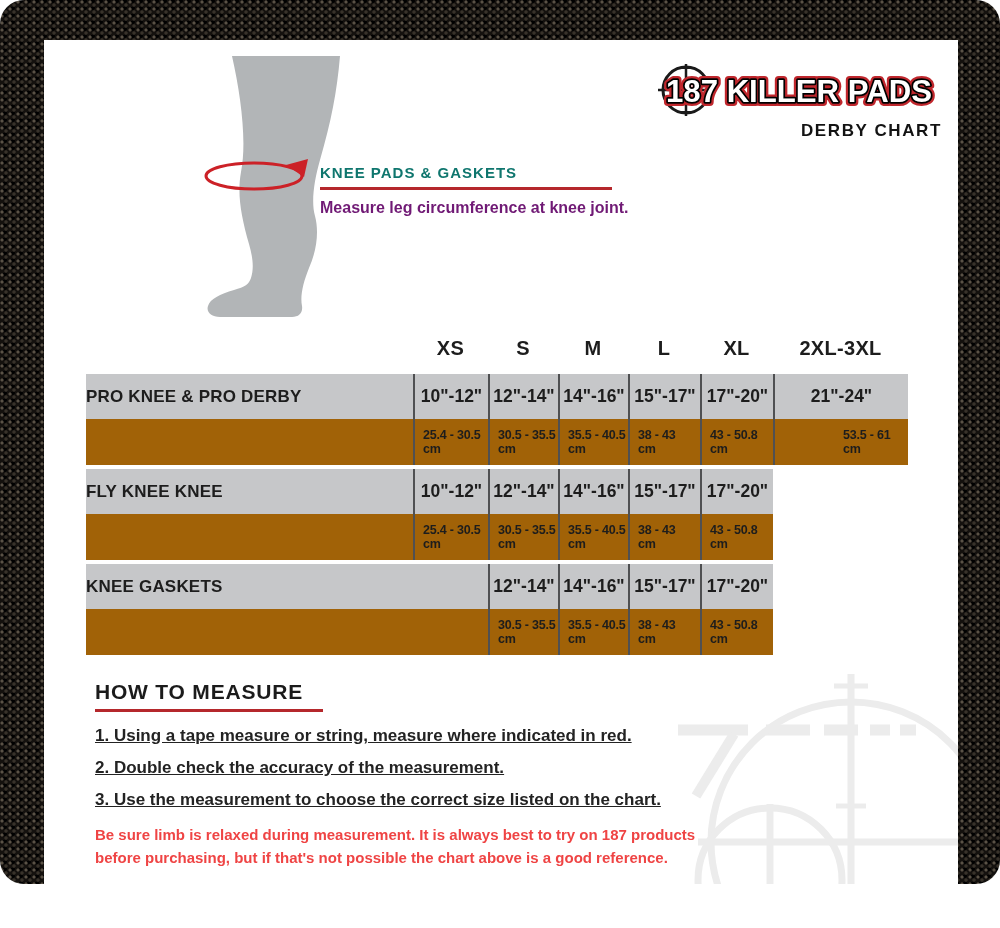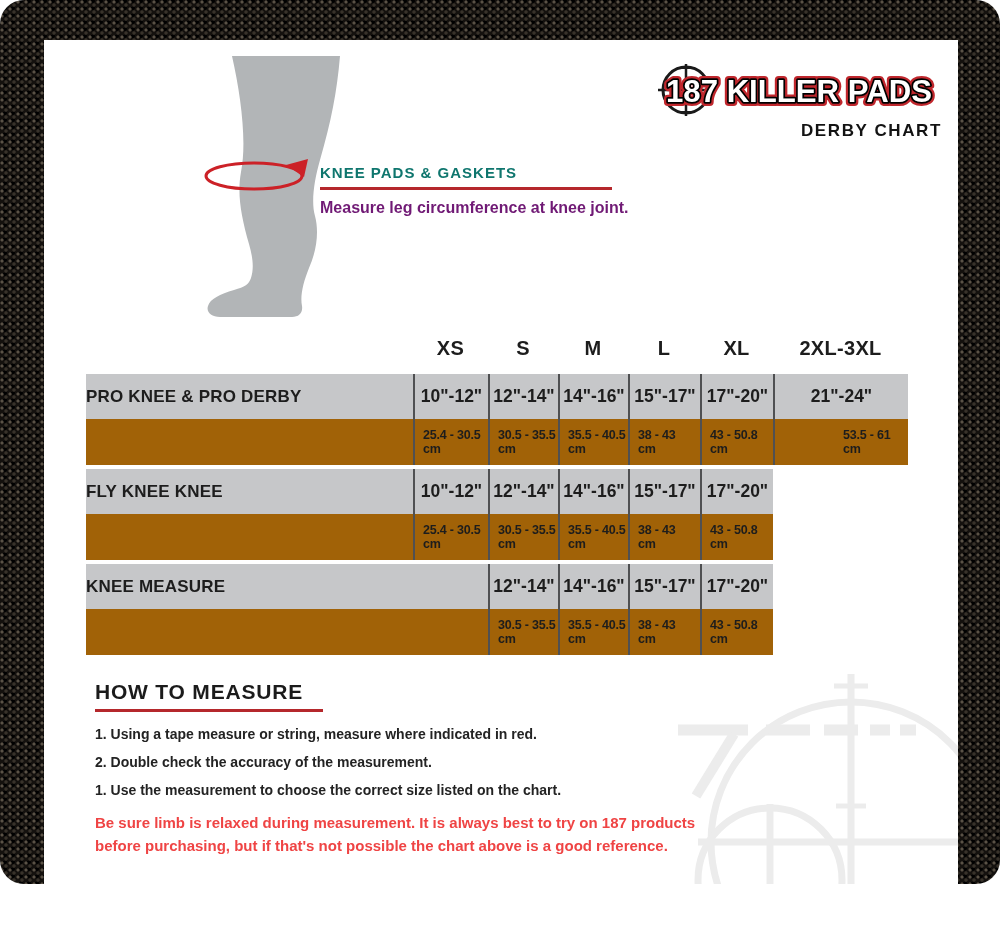--- a/index.html
+++ b/index.html
@@ -47,21 +47,21 @@
   .span2 { grid-column:span 2; }
   .val { justify-content:center; font-size:17.5px; font-weight:bold; }
   .b { border-left:2px solid #4f5052; }
   .cmv { flex-direction:column; align-items:flex-start; justify-content:center;
          padding-left:8px; font-size:12.5px; font-weight:bold; line-height:1.15; letter-spacing:-0.2px; }
   .cmv.wide { padding-left:68px; }
   
   .howto { position:absolute; left:51px; top:640px; width:625px; }
   .howto-title { font-size:21px; font-weight:bold; letter-spacing:0.8px; color:#1b1b1b; }
   .howto-underline { width:228px; height:3px; background:#b5282c; margin-top:5px; margin-bottom:14px; }
-  .step { font-size:14px; font-weight:bold; color:#232323; margin-bottom:12px; }
+  .step { font-size:17px; font-weight:bold; color:#232323; margin-bottom:12px;text-decoration:underline; }
   .note { font-size:15px; font-weight:bold; color:#ef4444; line-height:1.5; margin-top:14px; width:605px; }
 </style>
 </head>
 <body>
 
 <div class="frame">
   <div class="card">
 
     <svg class="watermark" width="340" height="280" viewBox="0 0 340 280">
       <g stroke="#ececec" fill="none">
@@ -198,21 +198,21 @@
         <div class="cell cmv b">
             <div>43 - 50.8</div>
             <div>cm</div>
           </div>
         <div class="cell blank"></div>
       </div>
 
       <div class="gap"></div>
 
       <div class="trow grayrow">
-        <div class="cell rlabel span2">KNEE MEASURE</div>
+        <div class="cell rlabel span2">KNEE GASKETS</div>
         <div class="cell val b">12"-14"</div>
         <div class="cell val b">14"-16"</div>
         <div class="cell val b">15"-17"</div>
         <div class="cell val b">17"-20"</div>
         <div class="cell blank"></div>
       </div>
       <div class="trow lightrow">
         <div class="cell rlabel span2"></div>
         <div class="cell cmv b">
             <div>30.5 - 35.5</div>
@@ -233,18 +233,18 @@
         <div class="cell blank"></div>
       </div>
 
     </div>
 
     <div class="howto">
       <div class="howto-title">HOW TO MEASURE</div>
       <div class="howto-underline"></div>
       <div class="step">1. Using a tape measure or string, measure where indicated in red.</div>
       <div class="step">2. Double check the accuracy of the measurement.</div>
-      <div class="step">1. Use the measurement to choose the correct size listed on the chart.</div>
+      <div class="step">3. Use the measurement to choose the correct size listed on the chart.</div>
       <div class="note">Be sure limb is relaxed during measurement. It is always best to try on 187 products before purchasing, but if that's not possible the chart above is a good reference.</div>
     </div>
 
   </div>
 </div>
 
 </body></html>

